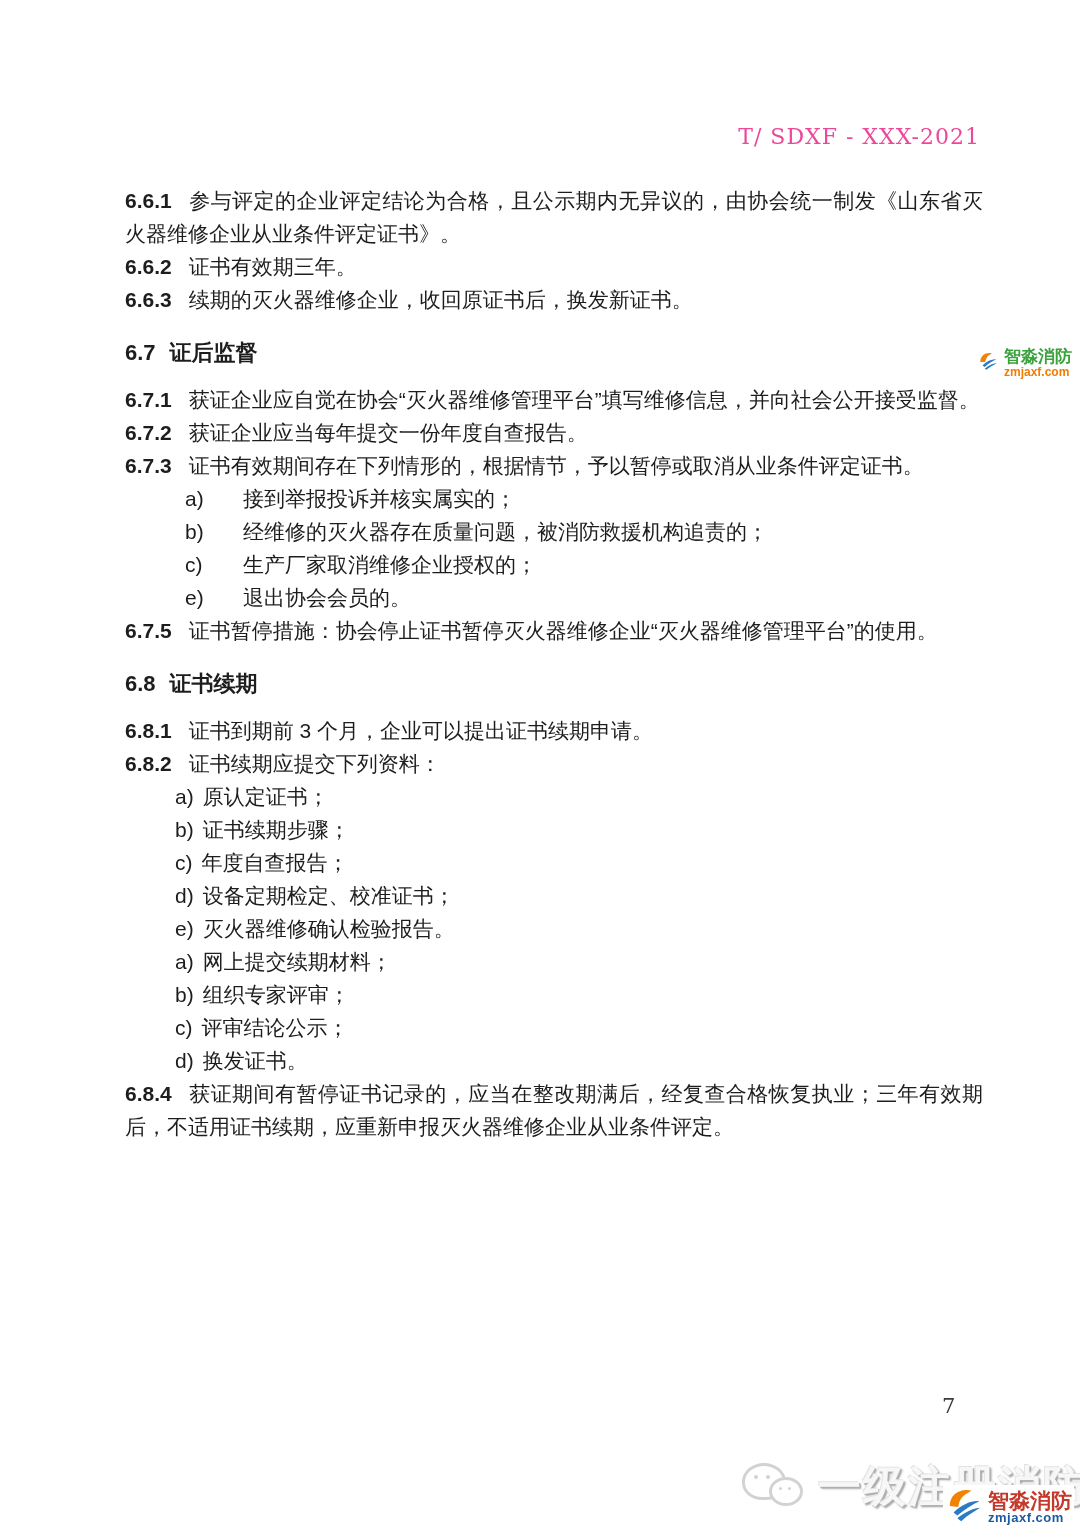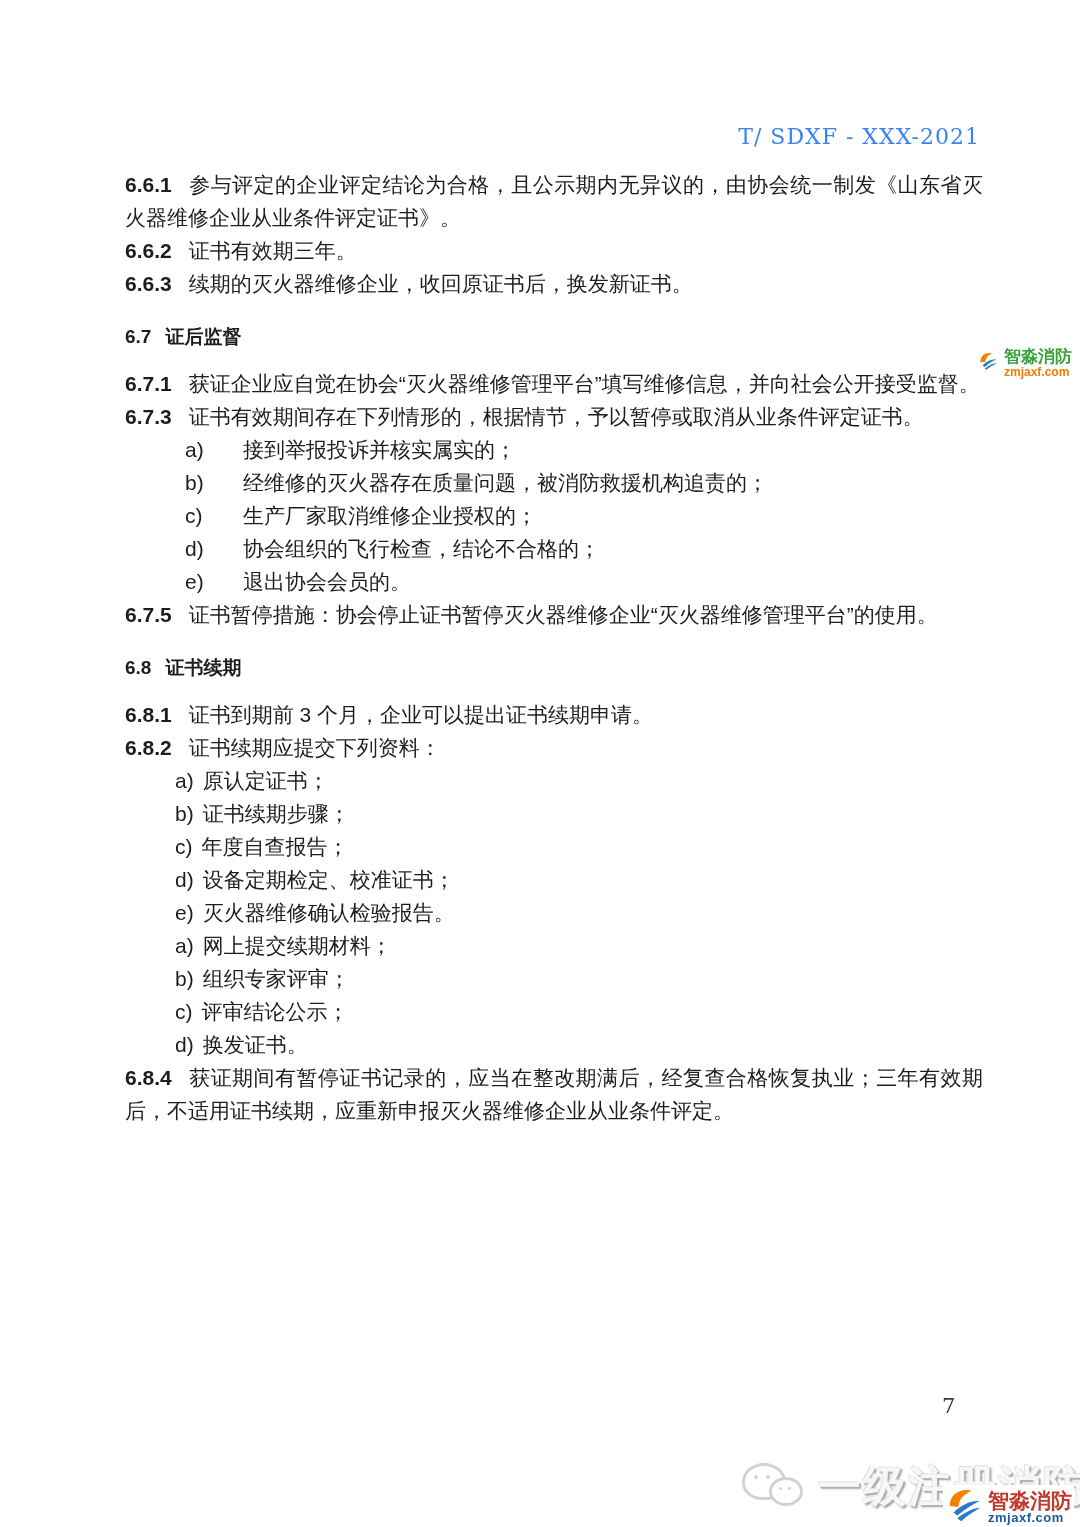--- a/index.html
+++ b/index.html
@@ -8,29 +8,29 @@
     width:1080px;height:1527px;
     margin:0 auto;
     background:#ffffff;
     font-family:"Liberation Sans",sans-serif;
     color:#1d1d1d;
     overflow:hidden;
   }
   .doc-code{
     position:absolute;top:124px;right:100px;
     font-family:"DejaVu Serif","Liberation Serif",serif;
-    font-size:22px;letter-spacing:1px;color:#3b82f6;
+    font-size:22px;letter-spacing:1px;color:#ec4899;
   }
   .doc-body{
-    position:absolute;top:168px;left:125px;width:858px;
+    position:absolute;top:184px;left:125px;width:858px;
     font-size:21px;line-height:33px;text-align:justify;
   }
   .p{margin:0;}
   .num{font-weight:bold;margin-right:17px;white-space:nowrap;}
-  .h{font-weight:bold;font-size:19px;margin:20px 0 14px 0;}
+  .h{font-weight:bold;font-size:22px;margin:20px 0 14px 0;}
   .h .num{margin-right:14px;}
   .lw{padding-left:60px;}
   .lw .mark{display:inline-block;width:58px;}
   .ln{padding-left:50px;}
   .ln .mark{margin-right:9px;}
   .page-number{
     position:absolute;top:1394px;left:942px;
     font-family:"DejaVu Serif","Liberation Serif",serif;
     font-size:21px;color:#3a3a3a;
   }
@@ -88,25 +88,25 @@
 <div class="page">
 
   <div class="doc-code">T/ SDXF - XXX-2021</div>
 
   <div class="doc-body">
       <div class="p"><span class="num">6.6.1</span><span>参与评定的企业评定结论为合格，且公示期内无异议的，由协会统一制发《山东省灭火器维修企业从业条件评定证书》。</span></div>
       <div class="p"><span class="num">6.6.2</span><span>证书有效期三年。</span></div>
       <div class="p"><span class="num">6.6.3</span><span>续期的灭火器维修企业，收回原证书后，换发新证书。</span></div>
       <div class="h"><span class="num">6.7</span><span>证后监督</span></div>
       <div class="p"><span class="num">6.7.1</span><span>获证企业应自觉在协会“灭火器维修管理平台”填写维修信息，并向社会公开接受监督。</span></div>
+      <div class="p"><span class="num">6.7.2</span><span>获证企业应当每年提交一份年度自查报告。</span></div>
       <div class="p"><span class="num">6.7.3</span><span>证书有效期间存在下列情形的，根据情节，予以暂停或取消从业条件评定证书。</span></div>
       <div class="lw"><span class="mark">a)</span><span>接到举报投诉并核实属实的；</span></div>
       <div class="lw"><span class="mark">b)</span><span>经维修的灭火器存在质量问题，被消防救援机构追责的；</span></div>
       <div class="lw"><span class="mark">c)</span><span>生产厂家取消维修企业授权的；</span></div>
-      <div class="lw"><span class="mark">d)</span><span>协会组织的飞行检查，结论不合格的；</span></div>
       <div class="lw"><span class="mark">e)</span><span>退出协会会员的。</span></div>
       <div class="p"><span class="num">6.7.5</span><span>证书暂停措施：协会停止证书暂停灭火器维修企业“灭火器维修管理平台”的使用。</span></div>
       <div class="h"><span class="num">6.8</span><span>证书续期</span></div>
       <div class="p"><span class="num">6.8.1</span><span>证书到期前 3 个月，企业可以提出证书续期申请。</span></div>
       <div class="p"><span class="num">6.8.2</span><span>证书续期应提交下列资料：</span></div>
       <div class="ln"><span class="mark">a)</span><span>原认定证书；</span></div>
       <div class="ln"><span class="mark">b)</span><span>证书续期步骤；</span></div>
       <div class="ln"><span class="mark">c)</span><span>年度自查报告；</span></div>
       <div class="ln"><span class="mark">d)</span><span>设备定期检定、校准证书；</span></div>
       <div class="ln"><span class="mark">e)</span><span>灭火器维修确认检验报告。</span></div>

